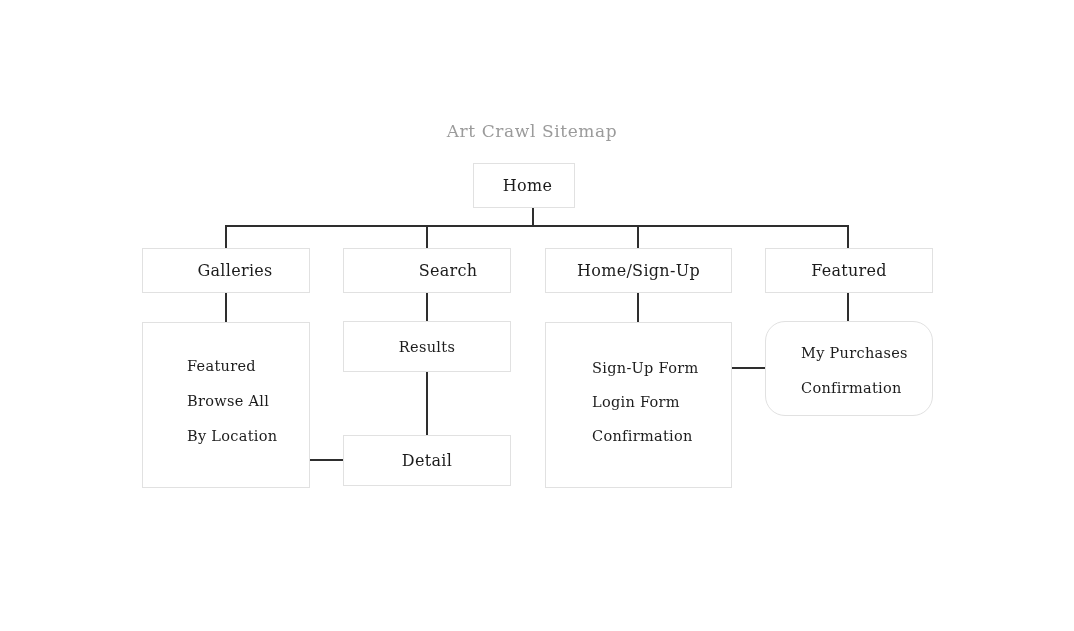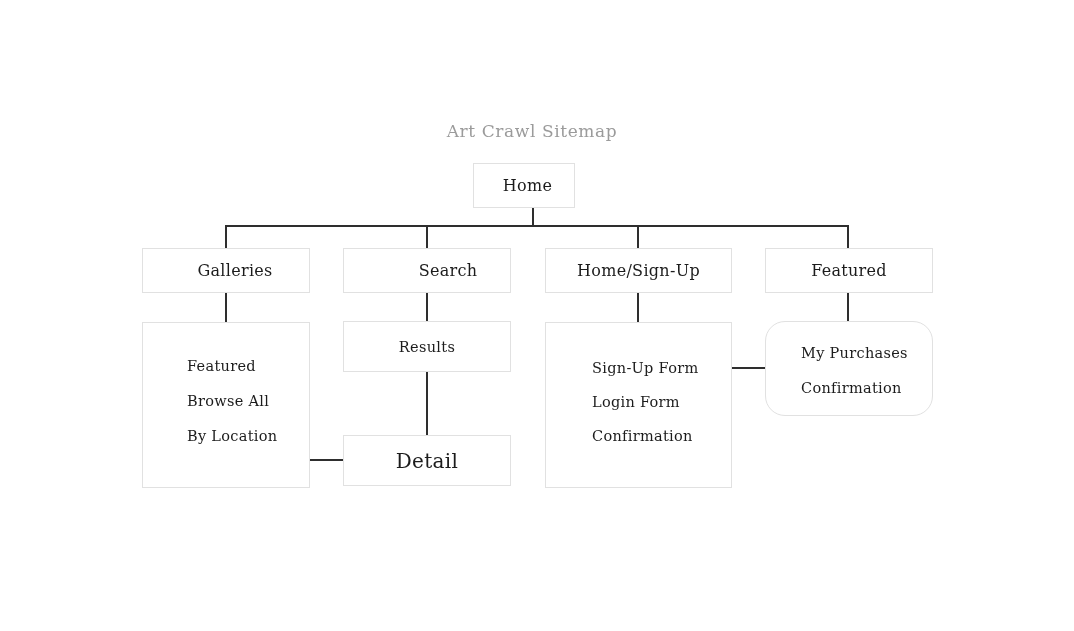--- a/index.html
+++ b/index.html
@@ -103,21 +103,21 @@
   <div class="box label-box" style="left:343px; top:321px; width:168px; height:51px;">
     <span class="box-label" style="font-size:14.5px;">Results</span>
   </div>
 
   <div class="box list-box gap15" style="left:142px; top:322px; width:168px; height:166px; padding:33px 0 0 44px;">
     <div class="list-item">Featured</div>
     <div class="list-item">Browse All</div>
     <div class="list-item">By Location</div>
   </div>
   <div class="box label-box" style="left:343px; top:435px; width:168px; height:51px;">
-    <span class="box-label" style="font-size:20px;">Detail</span>
+    <span class="box-label" style="font-size:16px;">Detail</span>
   </div>
 
   <div class="box list-box gap14" style="left:545px; top:322px; width:187px; height:166px; padding:35px 0 11px 46px;">
     <div class="list-item">Sign-Up Form</div>
     <div class="list-item">Login Form</div>
     <div class="list-item">Confirmation</div>
   </div>
 
   <div class="box list-box gap15" style="left:765px; top:321px; width:168px; height:95px; padding:21px 0 0 35px;border-radius:20px;">
     <div class="list-item">My Purchases</div>

